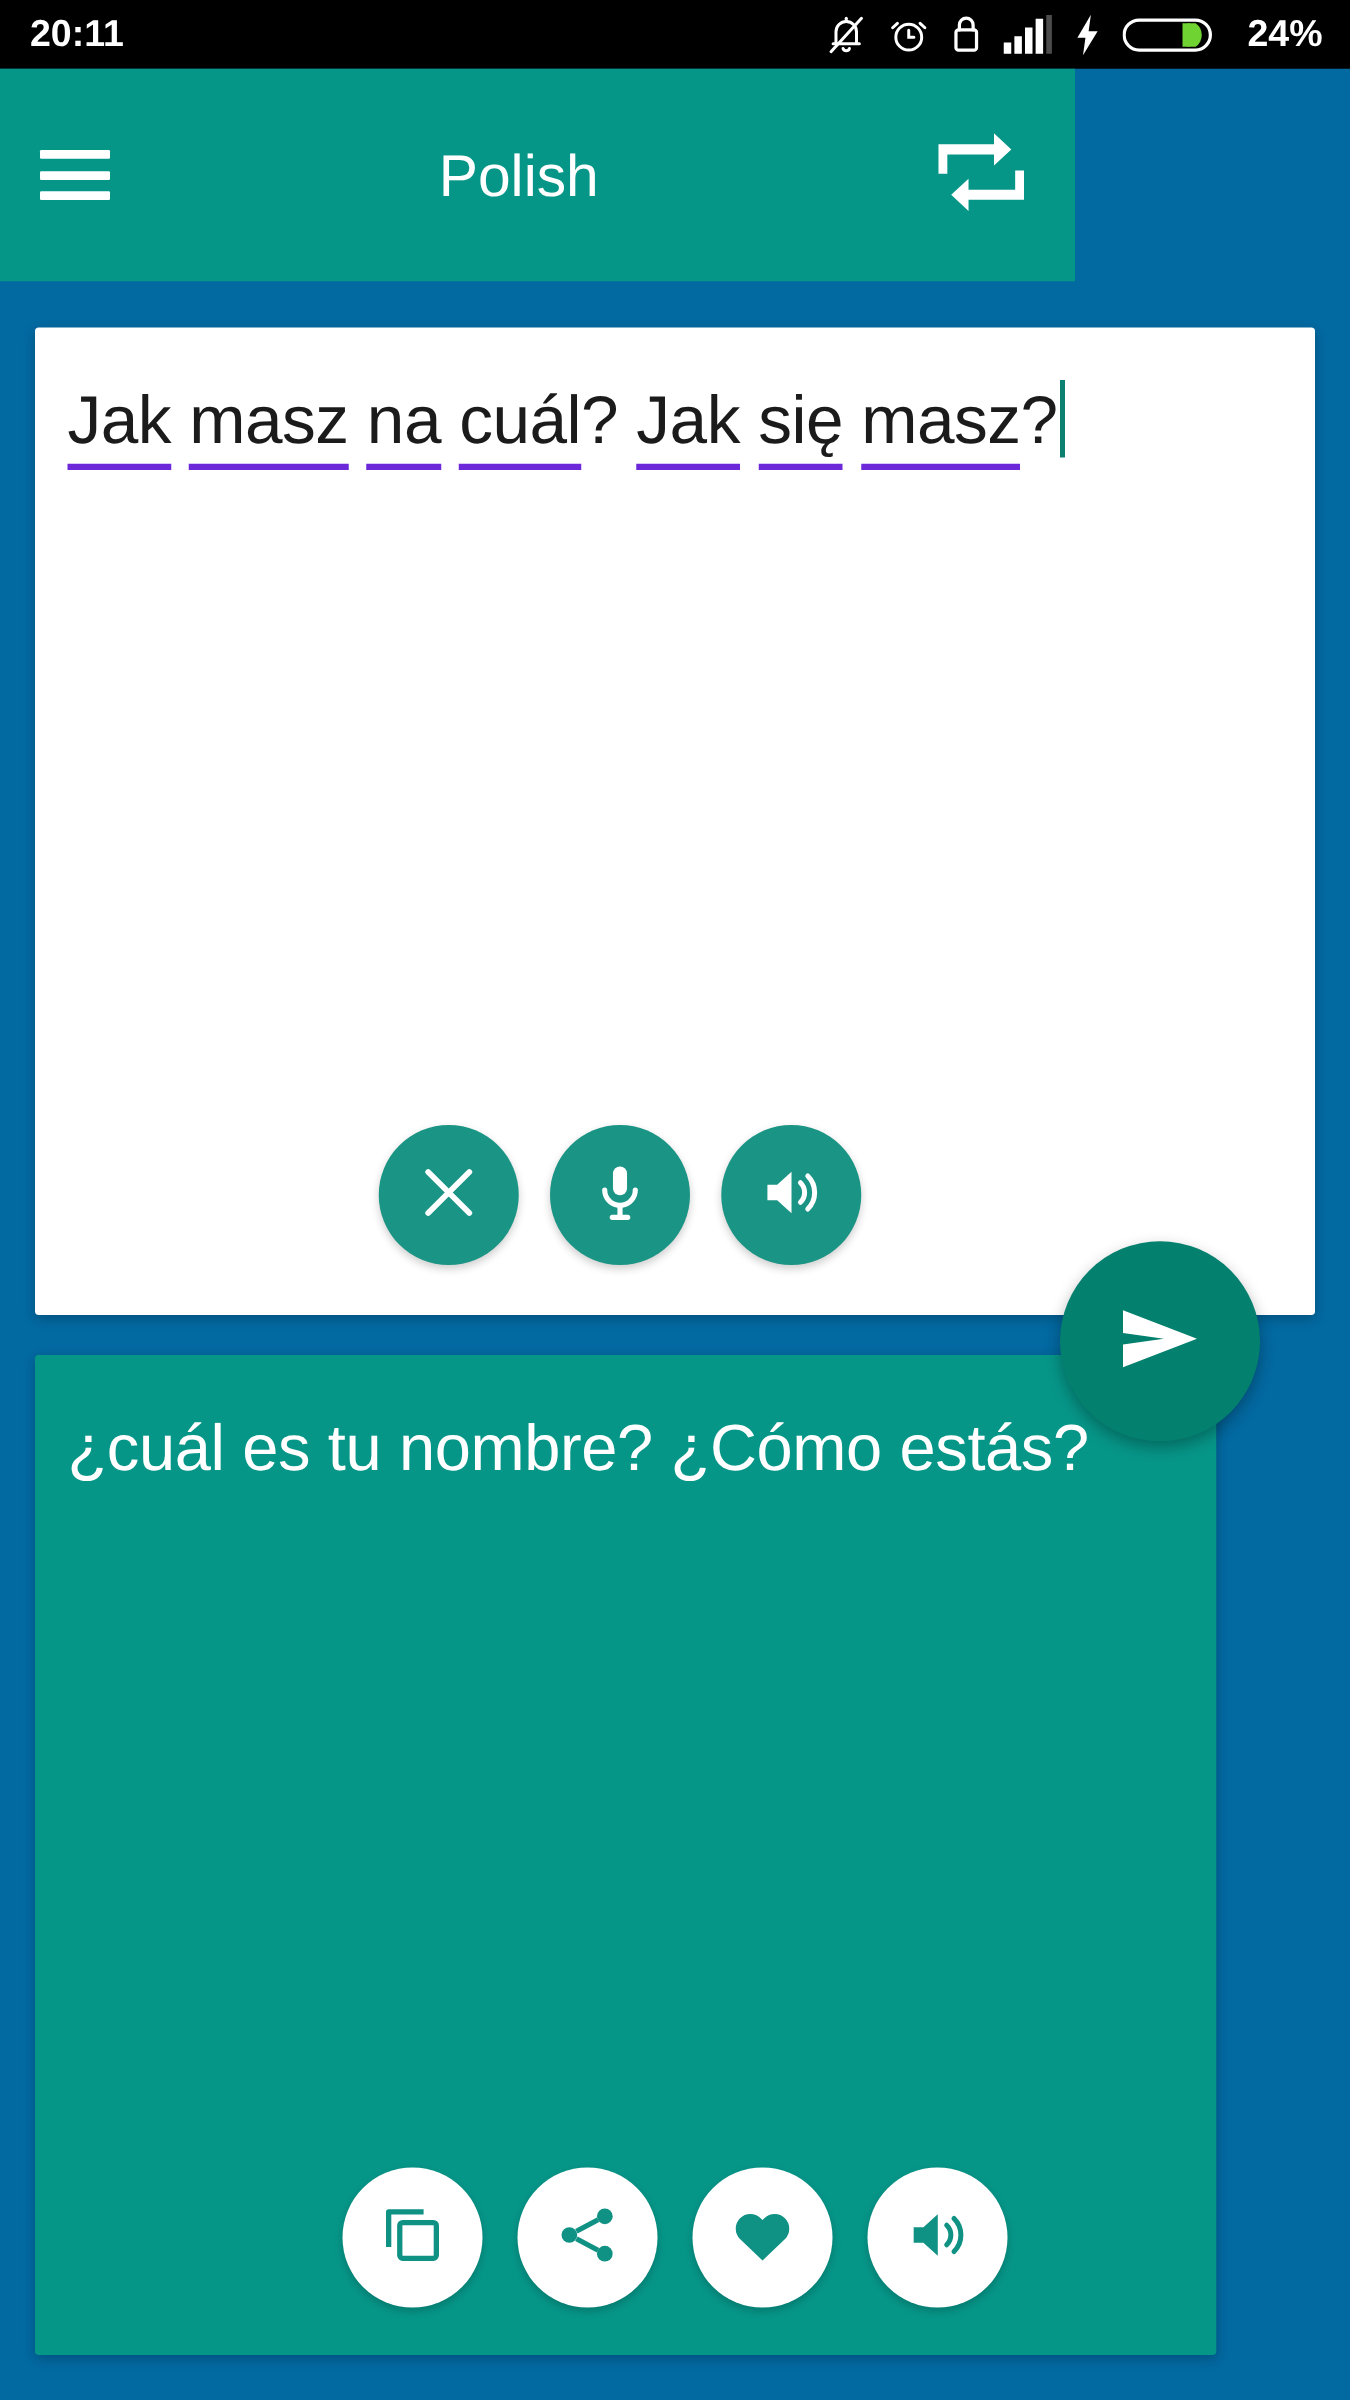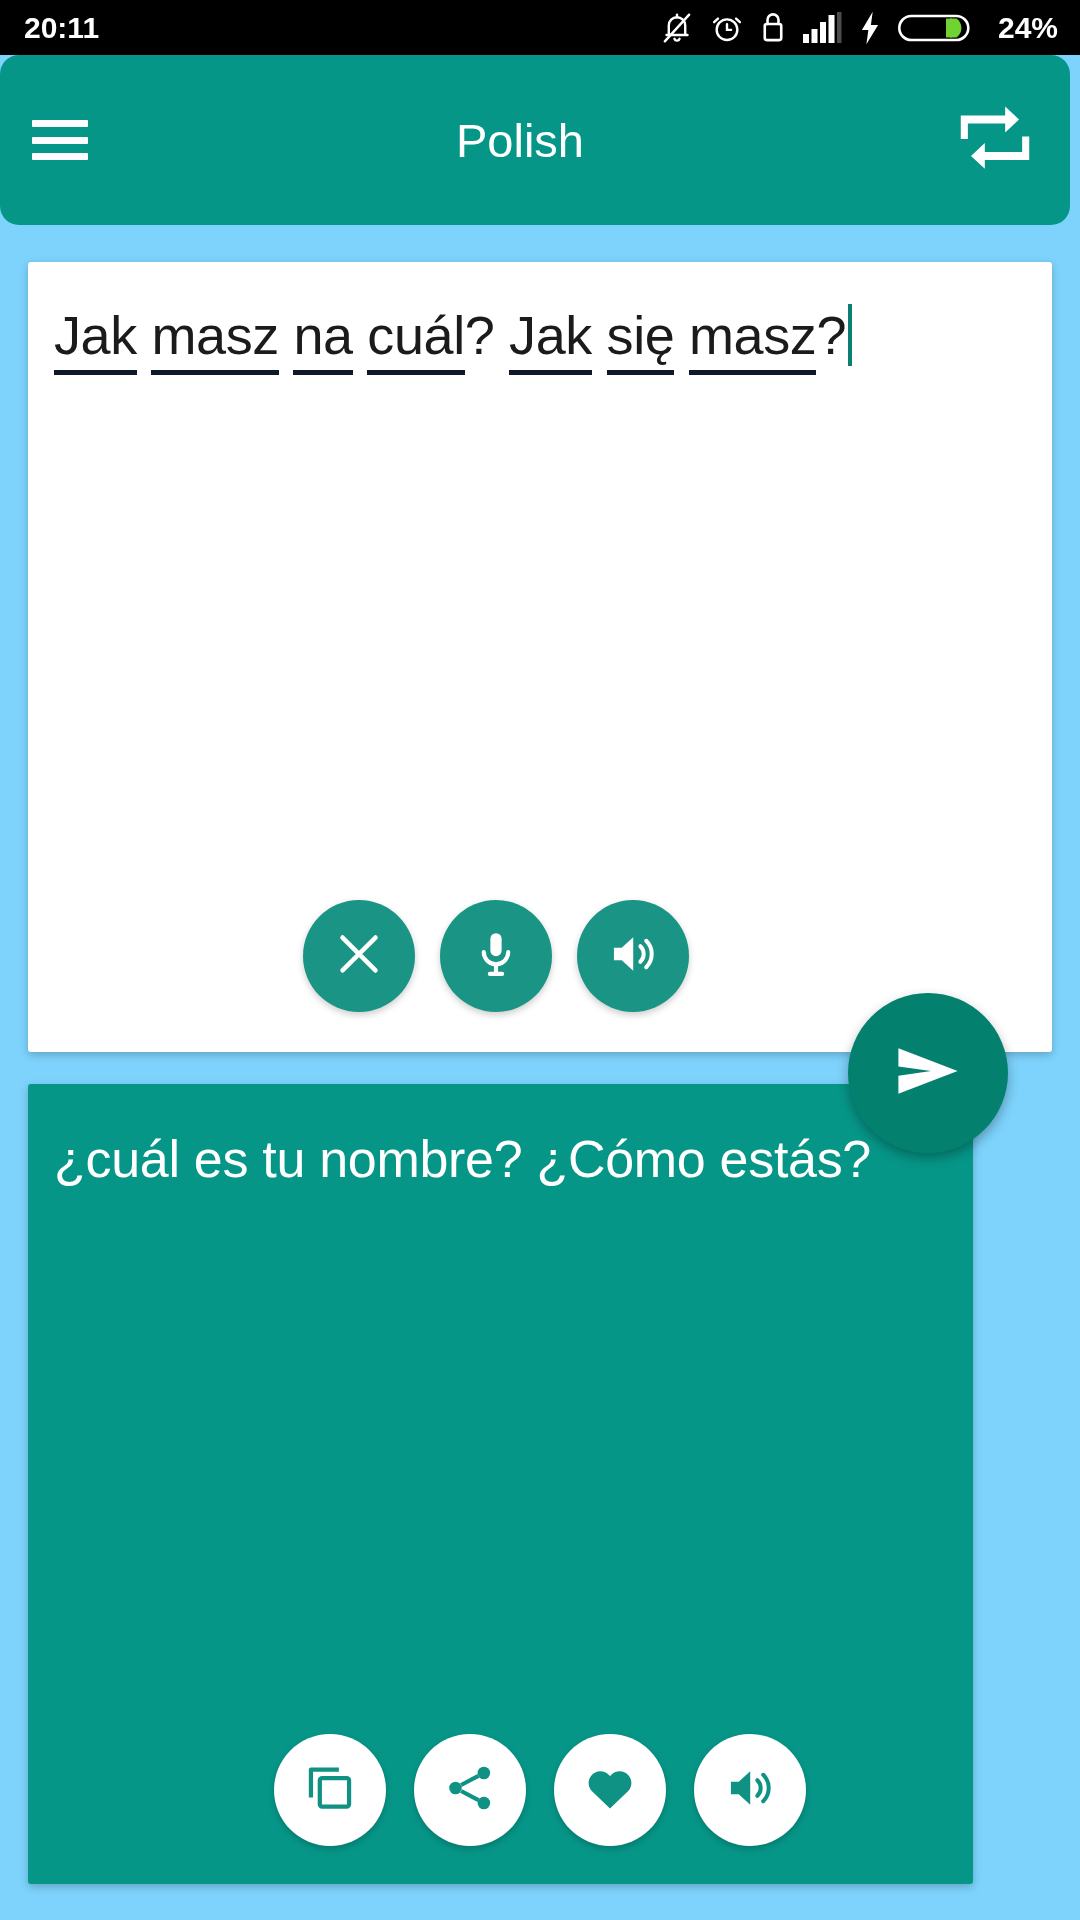--- a/index.html
+++ b/index.html
@@ -12,21 +12,21 @@
 
   body {
     font-family: "Liberation Sans", sans-serif;
     background: #e2efec;
   }
 
   #app {
     position: relative;
     width: 1080px;
     height: 1920px;
-    background: #7dd3fc;
+    background: #0369a1;
   }
 
   
   .status-bar {
     position: absolute;
     top: 0; left: 0;
     width: 1080px;
     height: 55px;
     background: #000000;
     display: flex;
@@ -52,26 +52,25 @@
     font-size: 30px;
     font-weight: bold;
     margin-left: 12px;
     line-height: 1;
   }
 
   
   .app-bar {
     position: absolute;
     top: 55px; left: 0;
-    width: 1070px;
+    width: 860px;
     height: 170px;
     background: #069688;
     display: flex;
     align-items: flex-end;
-    border-radius: 19px;
   }
   .menu-btn {
     width: 120px;
     height: 170px;
     display: flex;
     align-items: center;
     justify-content: center;
     flex: none;
   }
   .hamburger {
@@ -125,21 +124,21 @@
     left: 26px;
     right: 20px;
     font-size: 54px;
     line-height: 1.18;
     color: #1b1b1b;
     letter-spacing: -0.4px;
     white-space: nowrap;
   }
   .source-text .w {
     display: inline-block;
-    border-bottom: 5px solid #0f172a;
+    border-bottom: 5px solid #6d28d9;
     padding-bottom: 2px;
   }
   .source-text .plain {
     display: inline-block;
     padding-bottom: 2px;
   }
   .caret {
     display: inline-block;
     width: 4px;
     height: 62px;

